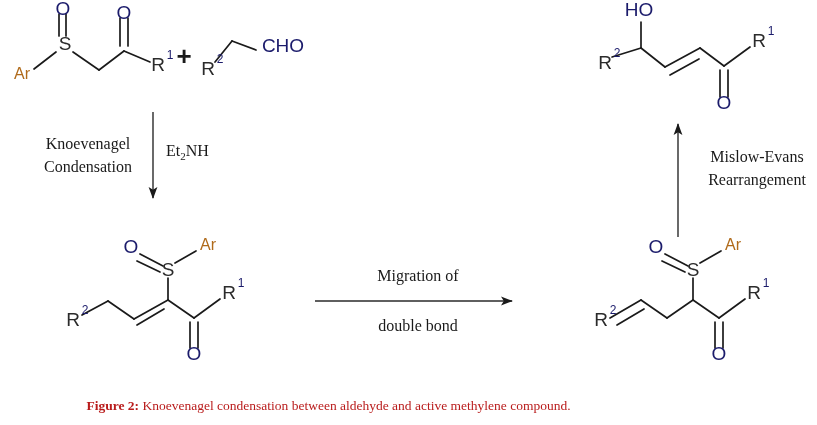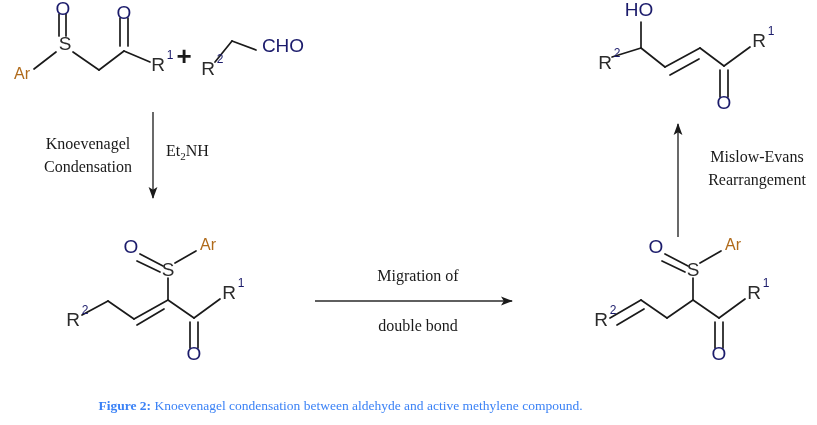--- a/index.html
+++ b/index.html
@@ -89,27 +89,27 @@
   }
   .reagent-label {
     font-family: "Liberation Serif", serif;
     font-size: 16px;
     fill: #1a1a1a;
     text-anchor: start;
     dominant-baseline: middle;
   }
   .caption {
     position: absolute;
-    left: 16px;
+    left: 4px;
     top: 398px;
     width: 649px;
     text-align: center;
     font-family: "Liberation Serif", serif;
     font-size: 13.5px;
-    color: #3b82f6;
+    color: #b91c1c;
   }
   .caption b {
     font-weight: bold;
   }
 </style>
 </head>
 <body>
 
 <svg id="scheme" viewBox="0 0 817 425">
 

